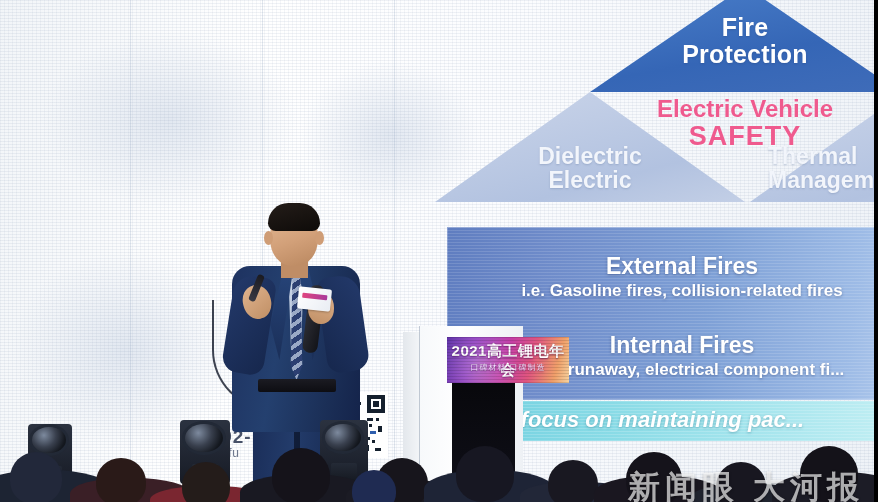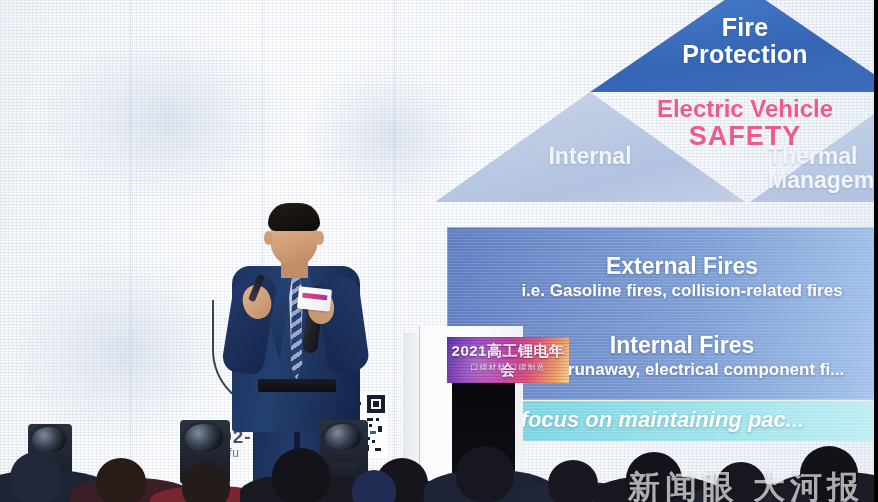--- a/index.html
+++ b/index.html
@@ -342,21 +342,22 @@
     <div class="tri tri-top"></div>
     <div class="tri tri-left"></div>
     <div class="tri tri-right"></div>
 
     <div class="tri-label lbl-fire">
       <div>Fire</div>
       <div>Protection</div>
     </div>
 
     <div class="tri-label lbl-diel">
-      <div>Internal</div>
+      <div>Dielectric</div>
+      <div>Electric</div>
     </div>
 
     <div class="tri-label lbl-therm">
       <div>Thermal</div>
       <div>Management</div>
     </div>
 
     <div class="ev-safety">
       <div class="ev-line1">Electric Vehicle</div>
       <div class="ev-line2">SAFETY</div>

